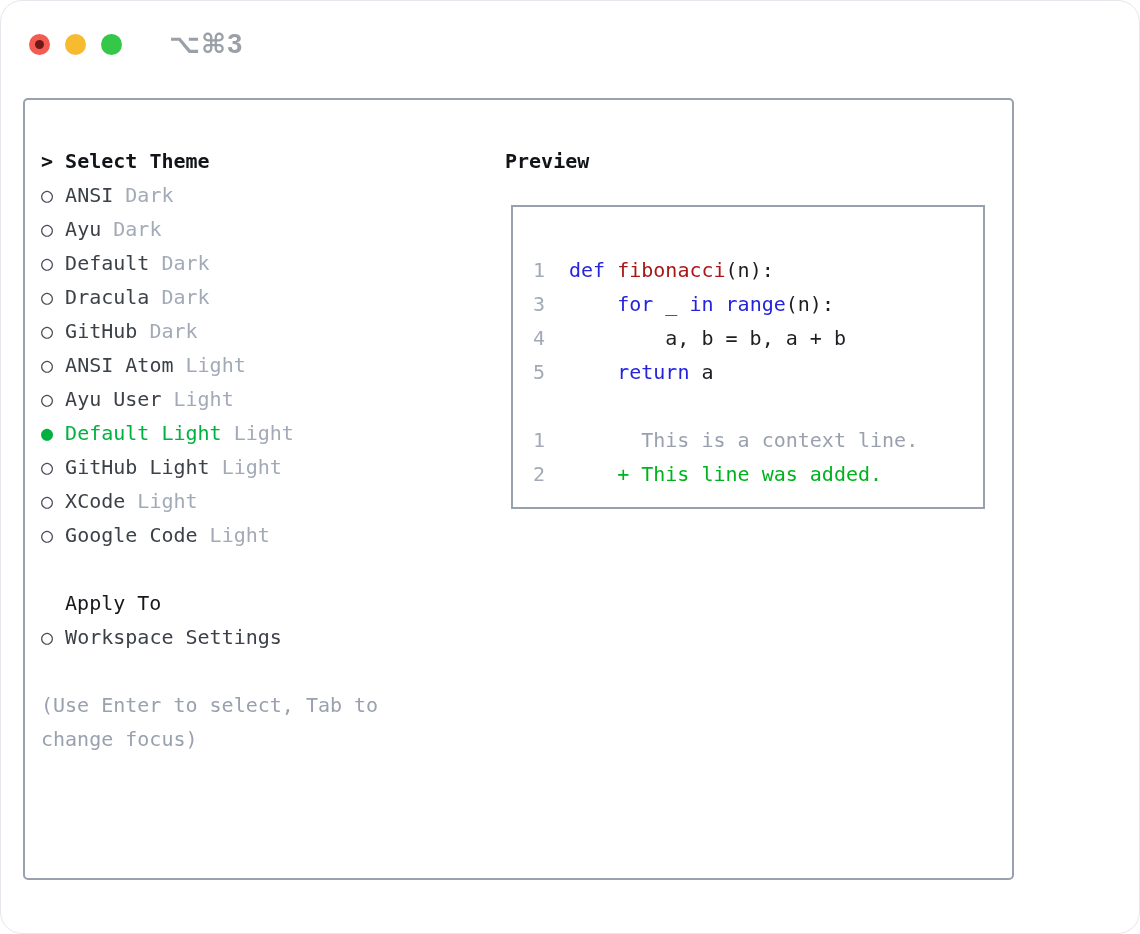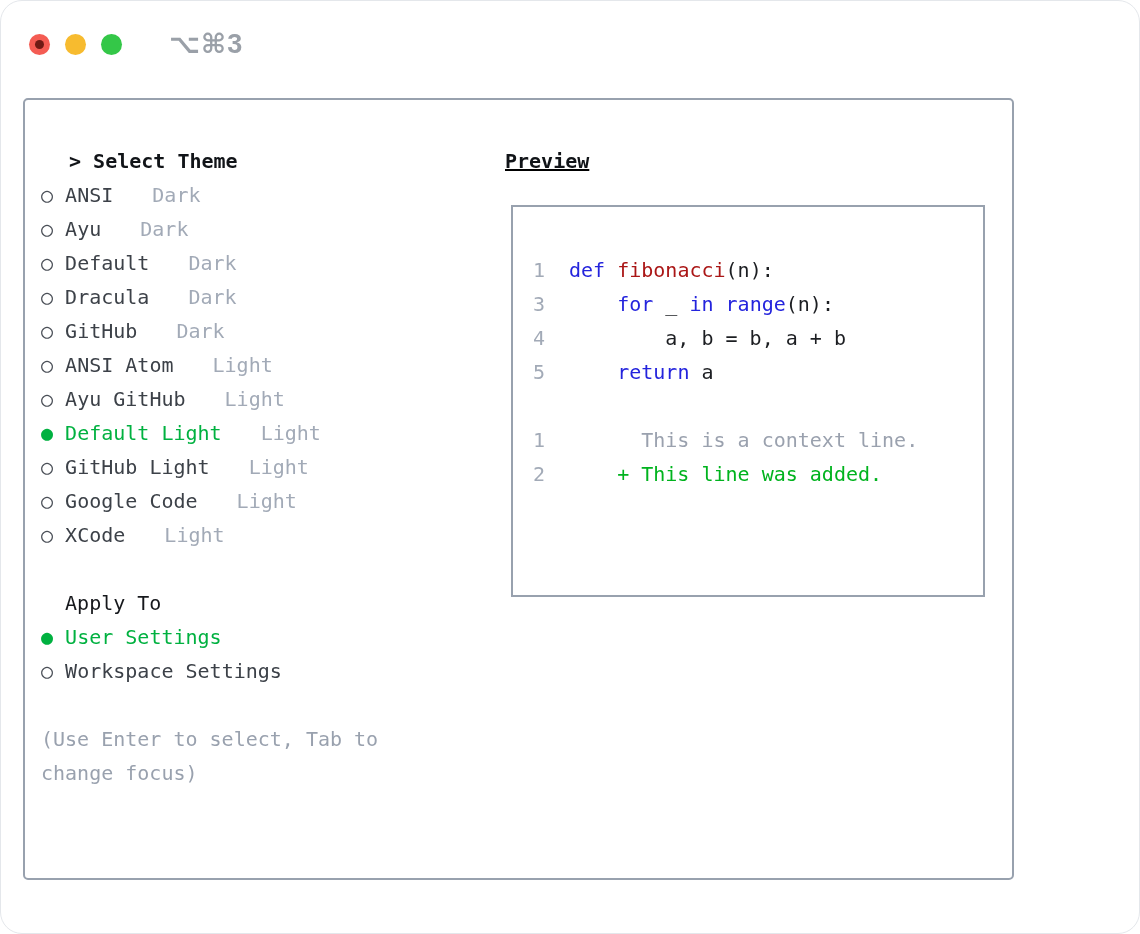--- a/index.html
+++ b/index.html
@@ -25,30 +25,30 @@
   }
   
   .panel{
     position:absolute;left:22px;top:97px;width:987px;height:778px;
     border:2px solid var(--border-gray,#98a1ae);border-radius:5px;background:#fff;
   }
   .col-left{position:absolute;left:16px;top:44px;}
   .row{height:34px;line-height:34px;font-size:20px;white-space:pre;color:var(--item-dark,#3c4148);}
   .row .marker{color:#4a4f57;}
   .row.selected, .row.selected .marker{color:var(--green,#00b140);}
-  .row .variant{color:var(--muted,#a2aab7);margin-left:27px;}
-  .hdr{color:#111418;font-weight:bold;margin-left:28px;}
+  .row .variant{color:var(--muted,#a2aab7);}
+  .hdr{color:#111418;font-weight:bold;}
   .subhdr{color:#16181c;}
   .hint{color:var(--hint-gray,#99a1ae);}
   .blank{height:34px;}
   
-  .col-right{position:absolute;left:480px;top:44px;text-decoration:underline;}
+  .col-right{position:absolute;left:480px;top:44px;}
   .preview-title{height:34px;line-height:34px;font-size:20px;font-weight:bold;color:#111418;}
   .preview-box{
-    position:absolute;left:486px;top:105px;width:474px;height:392px;
+    position:absolute;left:486px;top:105px;width:474px;height:304px;
     border:2px solid var(--border-gray,#98a1ae);background:#fff;
     padding:46px 0 0 20px;box-sizing:border-box;overflow:hidden;
   }
   .cline{height:34px;line-height:34px;font-size:20px;white-space:pre;color:var(--code-text,#1c1e22);}
   .ln{display:inline-block;width:36px;color:var(--linenum,#a2aab7);}
   .kw{color:var(--kw-blue,#2424dd);}
   .fn{color:var(--fn-red,#aa1616);}
   .pl{color:var(--code-text,#1c1e22);}
   .ctx{color:var(--ctx-gray,#9aa1ae);}
   .del{color:var(--diff-red,#c23629);}
@@ -70,30 +70,29 @@
 
     <div class="col-left">
       <div class="row hdr"><span>&gt; </span><span>Select Theme</span></div>
 
       <div class="row"><span class="marker">○ </span><span class="label">ANSI</span><span class="variant"> Dark</span></div>
       <div class="row"><span class="marker">○ </span><span class="label">Ayu</span><span class="variant"> Dark</span></div>
       <div class="row"><span class="marker">○ </span><span class="label">Default</span><span class="variant"> Dark</span></div>
       <div class="row"><span class="marker">○ </span><span class="label">Dracula</span><span class="variant"> Dark</span></div>
       <div class="row"><span class="marker">○ </span><span class="label">GitHub</span><span class="variant"> Dark</span></div>
       <div class="row"><span class="marker">○ </span><span class="label">ANSI Atom</span><span class="variant"> Light</span></div>
-      <div class="row"><span class="marker">○ </span><span class="label">Ayu GitHub</span><span class="variant"> Light</span></div>
+      <div class="row"><span class="marker">○ </span><span class="label">Ayu User</span><span class="variant"> Light</span></div>
       <div class="row selected"><span class="marker">● </span><span class="label">Default Light</span><span class="variant"> Light</span></div>
       <div class="row"><span class="marker">○ </span><span class="label">GitHub Light</span><span class="variant"> Light</span></div>
+      <div class="row"><span class="marker">○ </span><span class="label">XCode</span><span class="variant"> Light</span></div>
       <div class="row"><span class="marker">○ </span><span class="label">Google Code</span><span class="variant"> Light</span></div>
-      <div class="row"><span class="marker">○ </span><span class="label">XCode</span><span class="variant"> Light</span></div>
 
       <div class="blank"></div>
 
       <div class="row subhdr">  Apply To</div>
-      <div class="row selected"><span class="marker">● </span><span class="label">User Settings</span></div>
       <div class="row"><span class="marker">○ </span><span class="label">Workspace Settings</span></div>
 
       <div class="blank"></div>
 
       <div class="row hint">(Use Enter to select, Tab to</div>
       <div class="row hint">change focus)</div>
     </div>
 
     <div class="col-right">
       <div class="preview-title">Preview</div>

